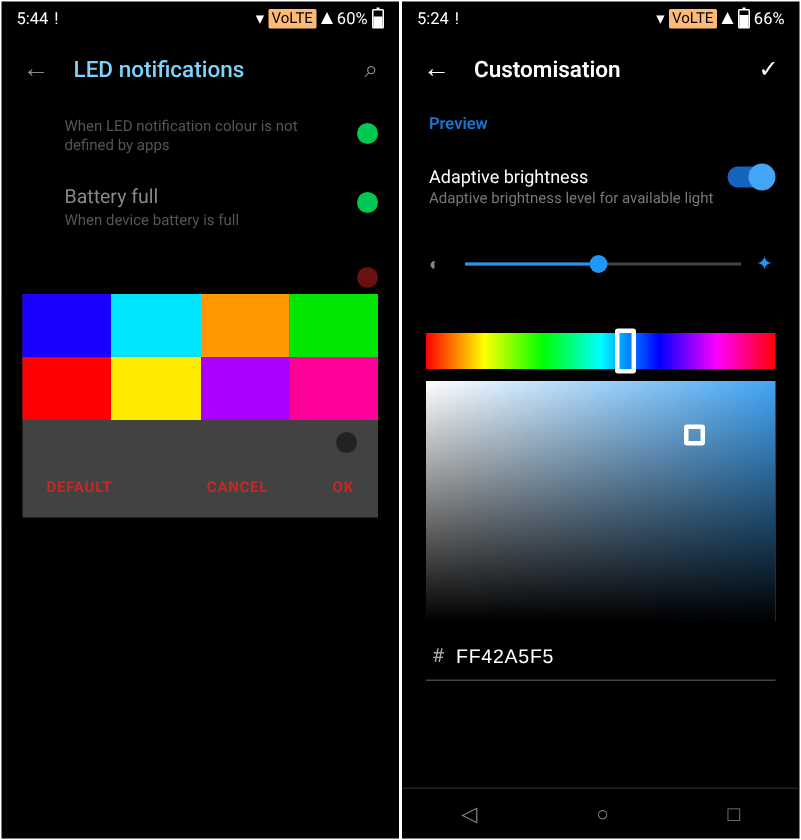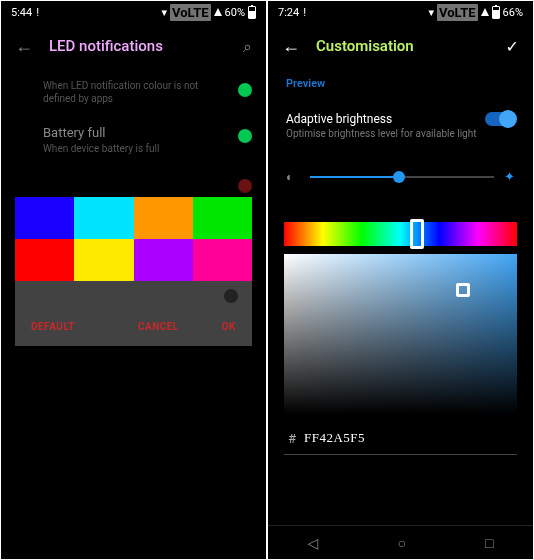--- a/index.html
+++ b/index.html
@@ -2,28 +2,28 @@
 <html><head>
 <meta charset="utf-8">
 <style>
 *{margin:0;padding:0;box-sizing:border-box;font-family:-apple-system,Roboto,sans-serif}
 body{background:#fff;width:534px;height:560px;display:flex;gap:2px;padding:1px}
 .phone{flex:1;background:#000;color:#fff;display:flex;flex-direction:column;position:relative;overflow:hidden}
 .status{display:flex;justify-content:space-between;align-items:center;padding:4px 10px;font-size:11px;height:22px}
 .status-left{display:flex;gap:4px;align-items:flex-end}
 .status-right{display:flex;gap:3px;align-items:center}
 .sig{width:0;height:0;border-left:4px solid transparent;border-right:4px solid transparent;border-bottom:8px solid #fff}
-.volte{background:#737373;color:#000;font-size:13px;font-weight:bold;padding:1px 2px;border-radius:1px}
+.volte{background:#fdba74;color:#000;font-size:10px;font-weight:normal;padding:1px 2px;border-radius:1px}
 .batt{width:8px;height:13px;border:1px solid #fff;border-radius:1px;position:relative}
 .batt::before{content:"";position:absolute;top:-2px;left:2px;width:2px;height:1px;background:#fff}
 .batt-fill{position:absolute;bottom:0;left:0;right:0;background:#fff}
 .header{display:flex;align-items:center;padding:12px 14px;gap:16px}
 .back{font-size:18px;color:#888}
-.title{font-size:15px;color:#f0abfc;font-weight:500;flex:1}
-.title2{color:#bef264;font-weight:600}
+.title{font-size:15px;color:#7dd3fc;font-weight:500;flex:1}
+.title2{color:#ffffff;font-weight:600}
 .search{font-size:16px;color:#888}
 .check{font-size:16px;color:#fff}
 .content{flex:1;padding:0 14px;position:relative}
 .item{padding:10px 28px;position:relative}
 .item-title{font-size:13px;color:#888;margin-bottom:2px}
 .item-sub{font-size:10px;color:#555;line-height:1.3}
 .dot{position:absolute;right:0;top:14px;width:14px;height:14px;border-radius:50%}
 .dialog{position:absolute;left:14px;right:14px;top:128px;background:#424242;box-shadow:0 4px 20px rgba(0,0,0,.5)}
 .swatches{display:grid;grid-template-columns:repeat(4,1fr);grid-template-rows:repeat(2,42px)}
 .swatch{width:100%;height:100%}
@@ -44,21 +44,21 @@
 .strack{flex:1;height:2px;background:#444;position:relative}
 .sfill{position:absolute;left:0;top:0;height:2px;background:#2196f3}
 .sthumb{position:absolute;top:-5px;width:12px;height:12px;border-radius:50%;background:#2196f3}
 .sauto{color:#2196f3;font-size:13px}
 .hue{height:24px;margin:8px 2px 4px;position:relative;background:linear-gradient(to right,#f00,#ff0,#0f0,#0ff,#00f,#f0f,#f00)}
 .hue-thumb{position:absolute;top:-3px;width:14px;height:30px;border:3px solid #fff;border-radius:2px}
 .sv{height:160px;margin:8px 2px 14px;position:relative;background:linear-gradient(to bottom,transparent,#000),linear-gradient(to right,#fff,#42a5f5)}
 .sv-thumb{position:absolute;width:14px;height:14px;border:3px solid #fff;border-radius:2px}
 .hex-row{display:flex;align-items:center;gap:8px;padding:2px 4px 8px;border-bottom:1px solid #444;margin:0 2px}
 .hash{color:#aaa;font-size:13px}
-.hex{color:#fff;font-size:13px;font-family:Liberation Serif, serif;letter-spacing:.5px}
+.hex{color:#fff;font-size:13px;font-family:Liberation Sans, sans-serif;letter-spacing:.5px}
 .nav{display:flex;justify-content:space-around;align-items:center;height:34px;border-top:1px solid #222}
 .nav span{color:#888;font-size:14px}
 </style>
 </head>
 <body>
 
 <div class="phone">
   <div class="status">
     <div class="status-left">
       <span>5:44</span>
@@ -115,21 +115,21 @@
         <span class="dlg-btn">CANCEL</span>
         <span class="dlg-btn ok">OK</span>
       </div>
     </div>
   </div>
 </div>
 
 <div class="phone">
   <div class="status">
     <div class="status-left">
-      <span>7:24</span>
+      <span>5:24</span>
       <span>!</span>
     </div>
     <div class="status-right">
       <span>▾</span>
       <span class="volte">VoLTE</span>
       <div class="sig"></div>
       <div class="batt">
           <div class="batt-fill" style="height:66%"></div>
         </div>
       <span>66%</span>
@@ -138,21 +138,21 @@
   <div class="header">
     <span class="back" style="color:#fff">←</span>
     <span class="title title2">Customisation</span>
     <span class="check">✓</span>
   </div>
   <div class="content">
     <div class="preview-label">Preview</div>
     <div class="setting-row">
       <div class="setting-txt">
         <div class="t">Adaptive brightness</div>
-        <div class="s">Optimise brightness level for available light</div>
+        <div class="s">Adaptive brightness level for available light</div>
       </div>
       <div class="toggle"></div>
     </div>
     <div class="slider-row">
       <span class="sicon">◐</span>
       <div class="strack">
         <div class="sfill" style="width:45%"></div>
         <div class="sthumb" style="left:45%"></div>
       </div>
       <span class="sauto">✦</span>

